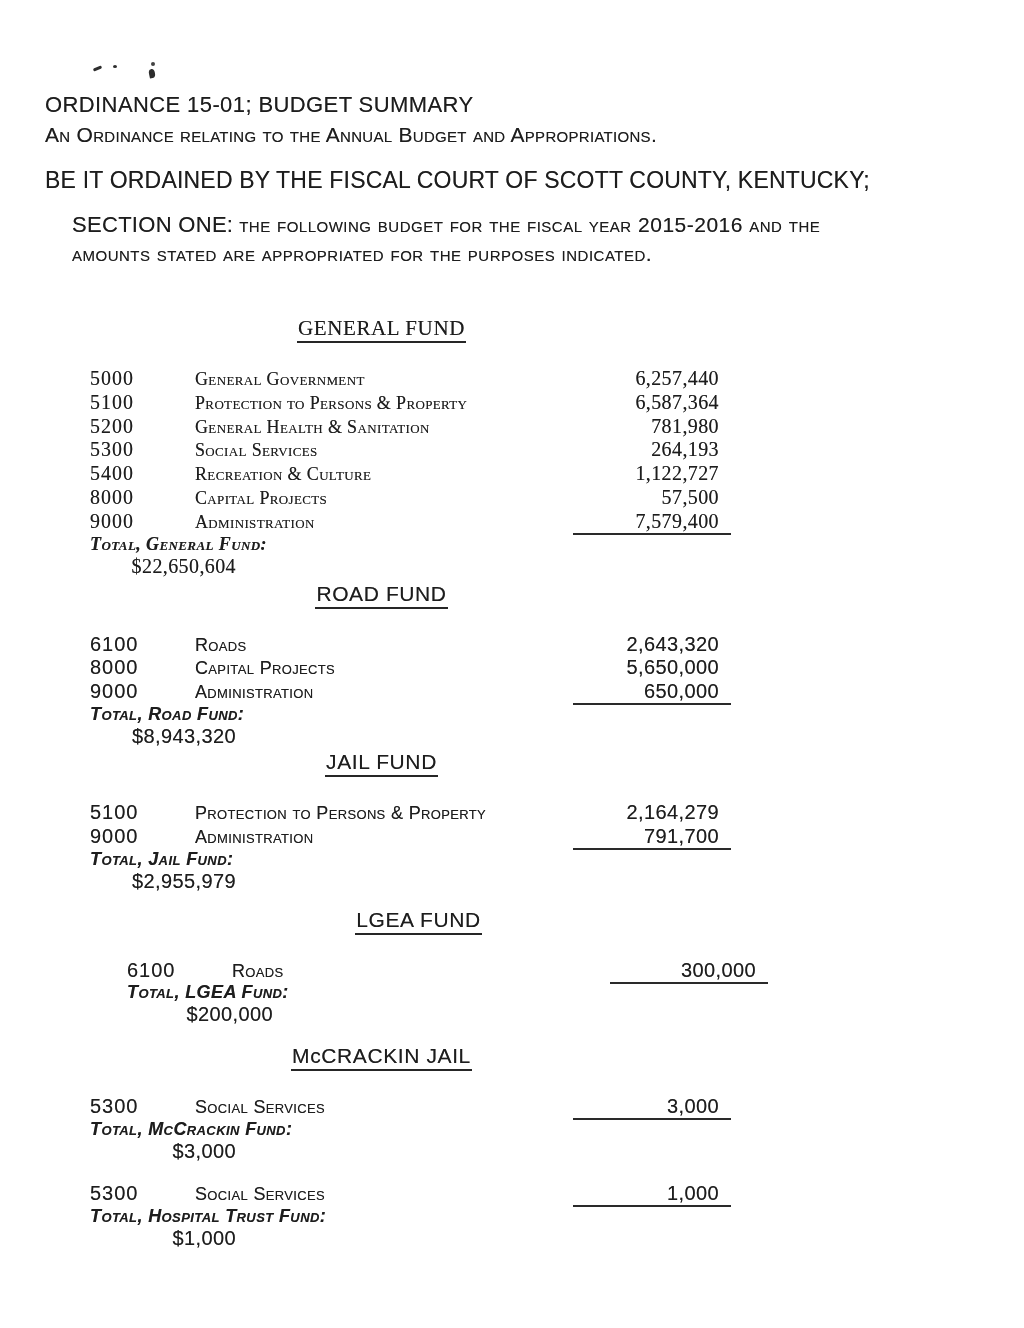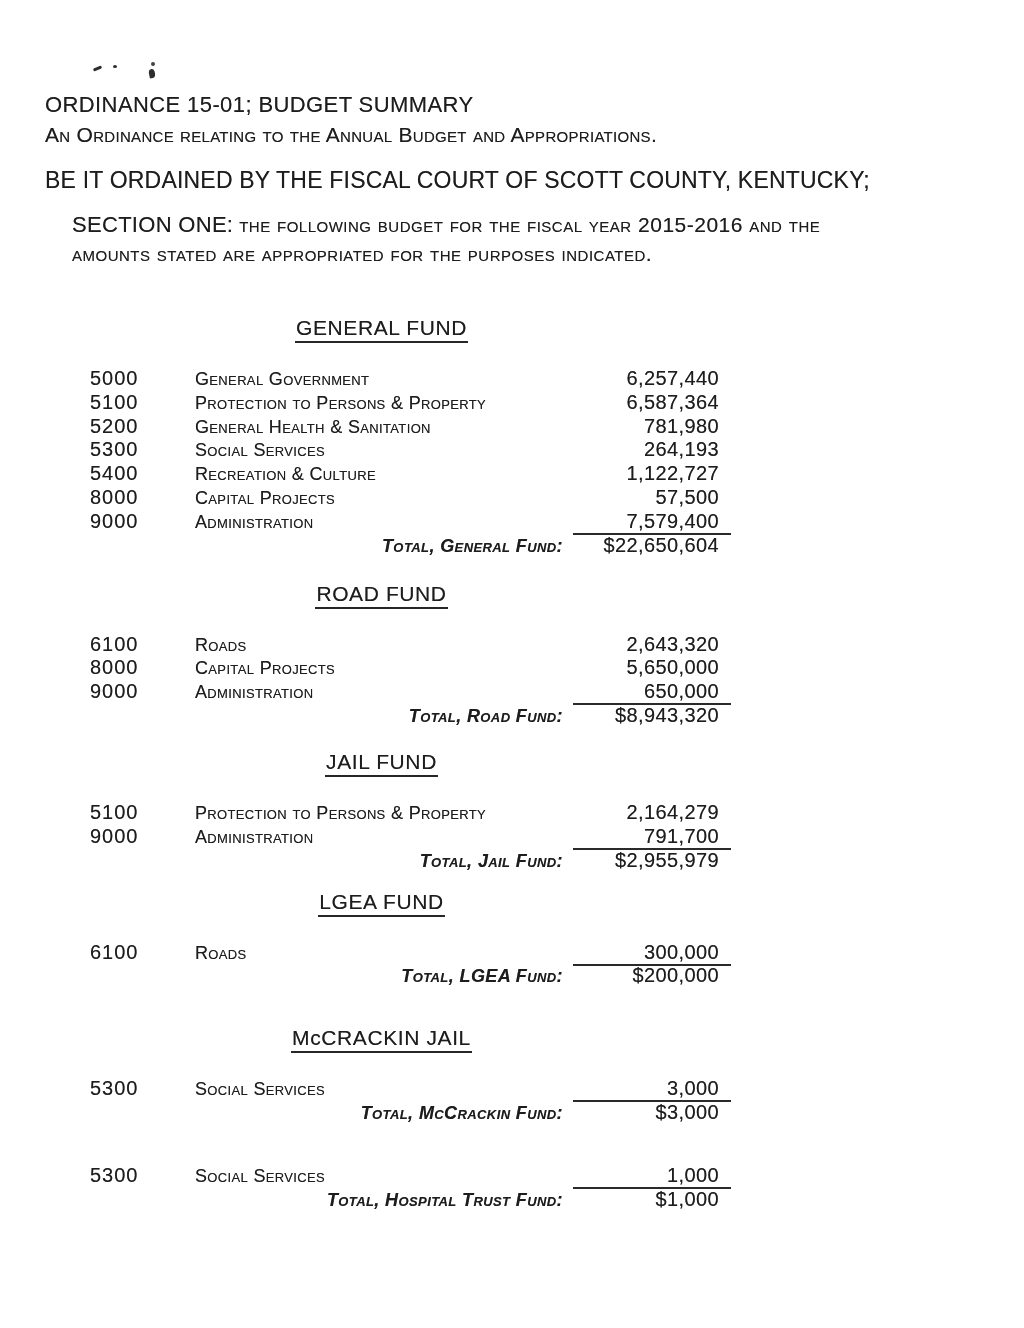--- a/index.html
+++ b/index.html
@@ -22,30 +22,30 @@
   .t1{font-size:22px;line-height:30px;letter-spacing:.4px;}
   .t2{font-size:21px;line-height:30px;font-variant:small-caps;letter-spacing:.3px;}
   .t3{font-size:23px;line-height:32px;letter-spacing:.2px;margin-top:14px;}
   .sec1{margin-top:14px;width:805px;font-size:21px;line-height:29px;margin-left:27px;}
   .sec1 .lbl{font-size:22px;letter-spacing:.3px;}
   .sec1 .body{font-variant:small-caps;letter-spacing:.5px;}
 
   .fund{margin:0;}
   .fund-heading{width:643px;margin-left:60px;text-align:center;font-size:21px;line-height:24px;letter-spacing:.6px;}
   .fund-heading .hd{display:inline-block;border-bottom:2.5px solid #262626;padding:0 1px 1px 1px;}
-  .m1{margin-top:48px;} .m2{margin-top:22px;} .m3{margin-top:20px;}
-  .m4{margin-top:15px;} .m5{margin-top:36px;} .m6{margin-top:37px;}
+  .m1{margin-top:48px;font-family:Liberation Serif, serif;} .m2{margin-top:22px;} .m3{margin-top:20px;}
+  .m4{margin-top:33px;padding-left:37px;} .m5{margin-top:36px;} .m6{margin-top:37px;}
 
   .rows{margin-left:90px;width:641px;margin-top:24px;}
   .row{display:flex;align-items:baseline;height:23.8px;}
   .code{width:105px;font-size:20px;letter-spacing:1px;}
   .label{flex:1;font-size:18px;font-variant:small-caps;letter-spacing:.35px;}
   .amt{width:158px;text-align:right;font-size:20px;letter-spacing:.4px;padding-right:12px;box-sizing:border-box;}
   .amt.ul{border-bottom:2.5px solid #2a2a2a;}
-  .row.total{height:26px;}
+  .row.total{height:26px;flex-direction:column;}
   .total-label{flex:1;text-align:right;font-size:18px;font-variant:small-caps;font-style:italic;font-weight:bold;letter-spacing:.4px;padding-right:10px;}
   .total-amt{font-weight:500;}
 </style>
 </head>
 <body>
 
 <div class="page">
 
   <span class="mark mark-dash"></span>
   <span class="mark mark-dot1"></span>

